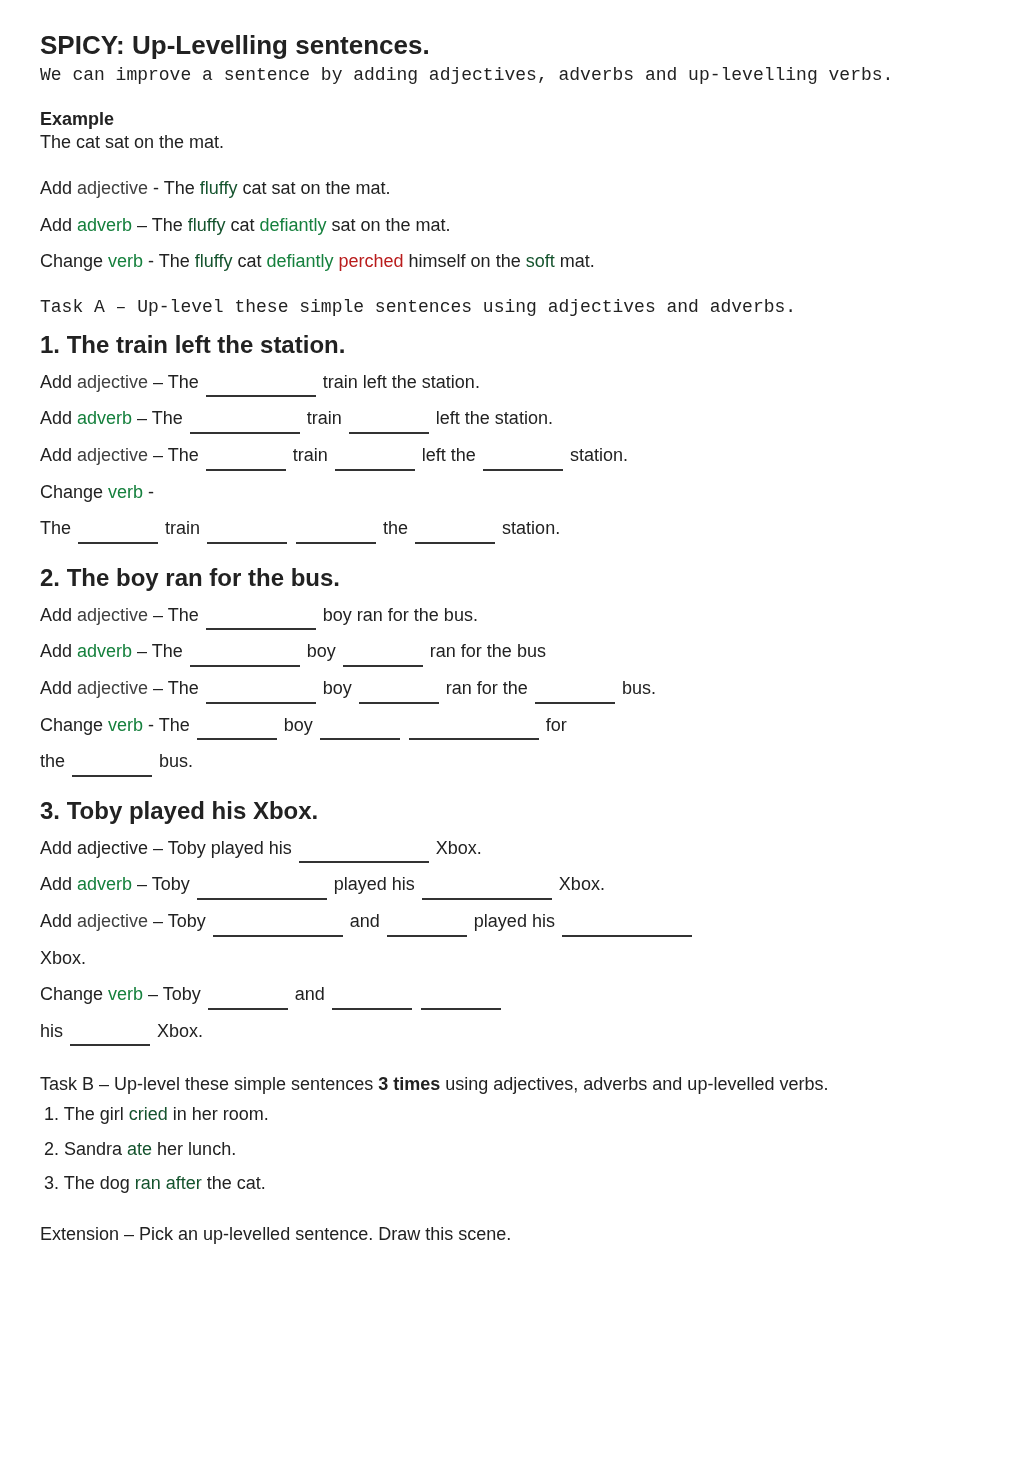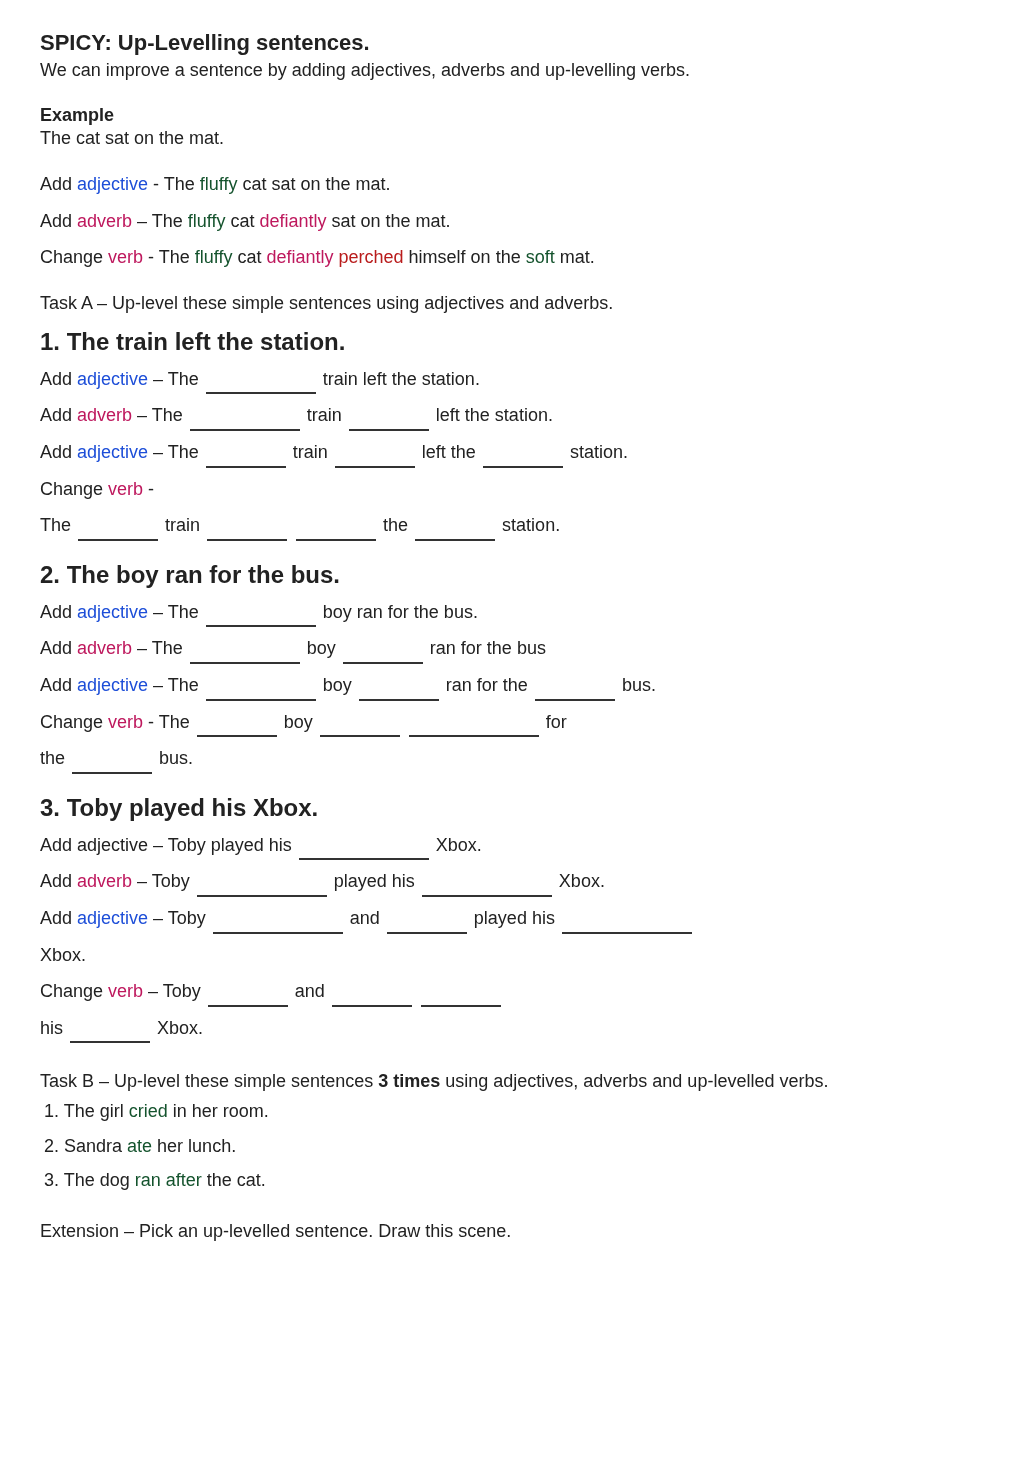--- a/index.html
+++ b/index.html
@@ -5,41 +5,42 @@
     * { margin: 0; padding: 0; box-sizing: border-box; }
     body {
       background: #fff;
       font-family: 'Segoe UI', Arial, sans-serif;
       font-size: 18px;
       color: #222;
       padding: 30px 40px;
       max-width: 1024px;
     }
     h1 {
-      font-size: 22px;
+      font-size: 26px;
       font-weight: bold;
       margin-bottom: 4px;
     }
     .subtitle {
       font-size: 18px;
       margin-bottom: 24px;
+      font-family: Liberation Mono, monospace;
     }
     .section {
       margin-bottom: 20px;
     }
     .label-bold {
       font-weight: bold;
       margin-bottom: 2px;
     }
     .example-text {
       margin-bottom: 4px;
     }
-    .color-red { color: #1d4ed8; }
+    .color-red { color: #404040; }
     .color-green { color: #14532d; }
-    .color-blue { color: #be185d; margin-top: 40px; }
+    .color-blue { color: #15803d; margin-top: 40px; }
     .color-orange { color: #b91c1c; }
     .line {
       margin-bottom: 6px;
       line-height: 1.7;
     }
     .blank {
       display: inline-block;
       border-bottom: 2px solid #333;
       min-width: 110px;
       margin: 0 2px;
@@ -48,20 +49,21 @@
     }
     .blank-sm {
       min-width: 80px;
     }
     .blank-lg {
       min-width: 130px;
     }
     .task-title {
       font-size: 18px;
       margin-bottom: 10px;
+      font-family: Liberation Mono, monospace;
     }
     .sentence-title {
       font-size: 24px;
       margin-bottom: 8px;
       margin-top: 14px;
       font-weight: bold;
     }
     .task-b-title {
       margin-bottom: 0;
       line-height: 1.6;

